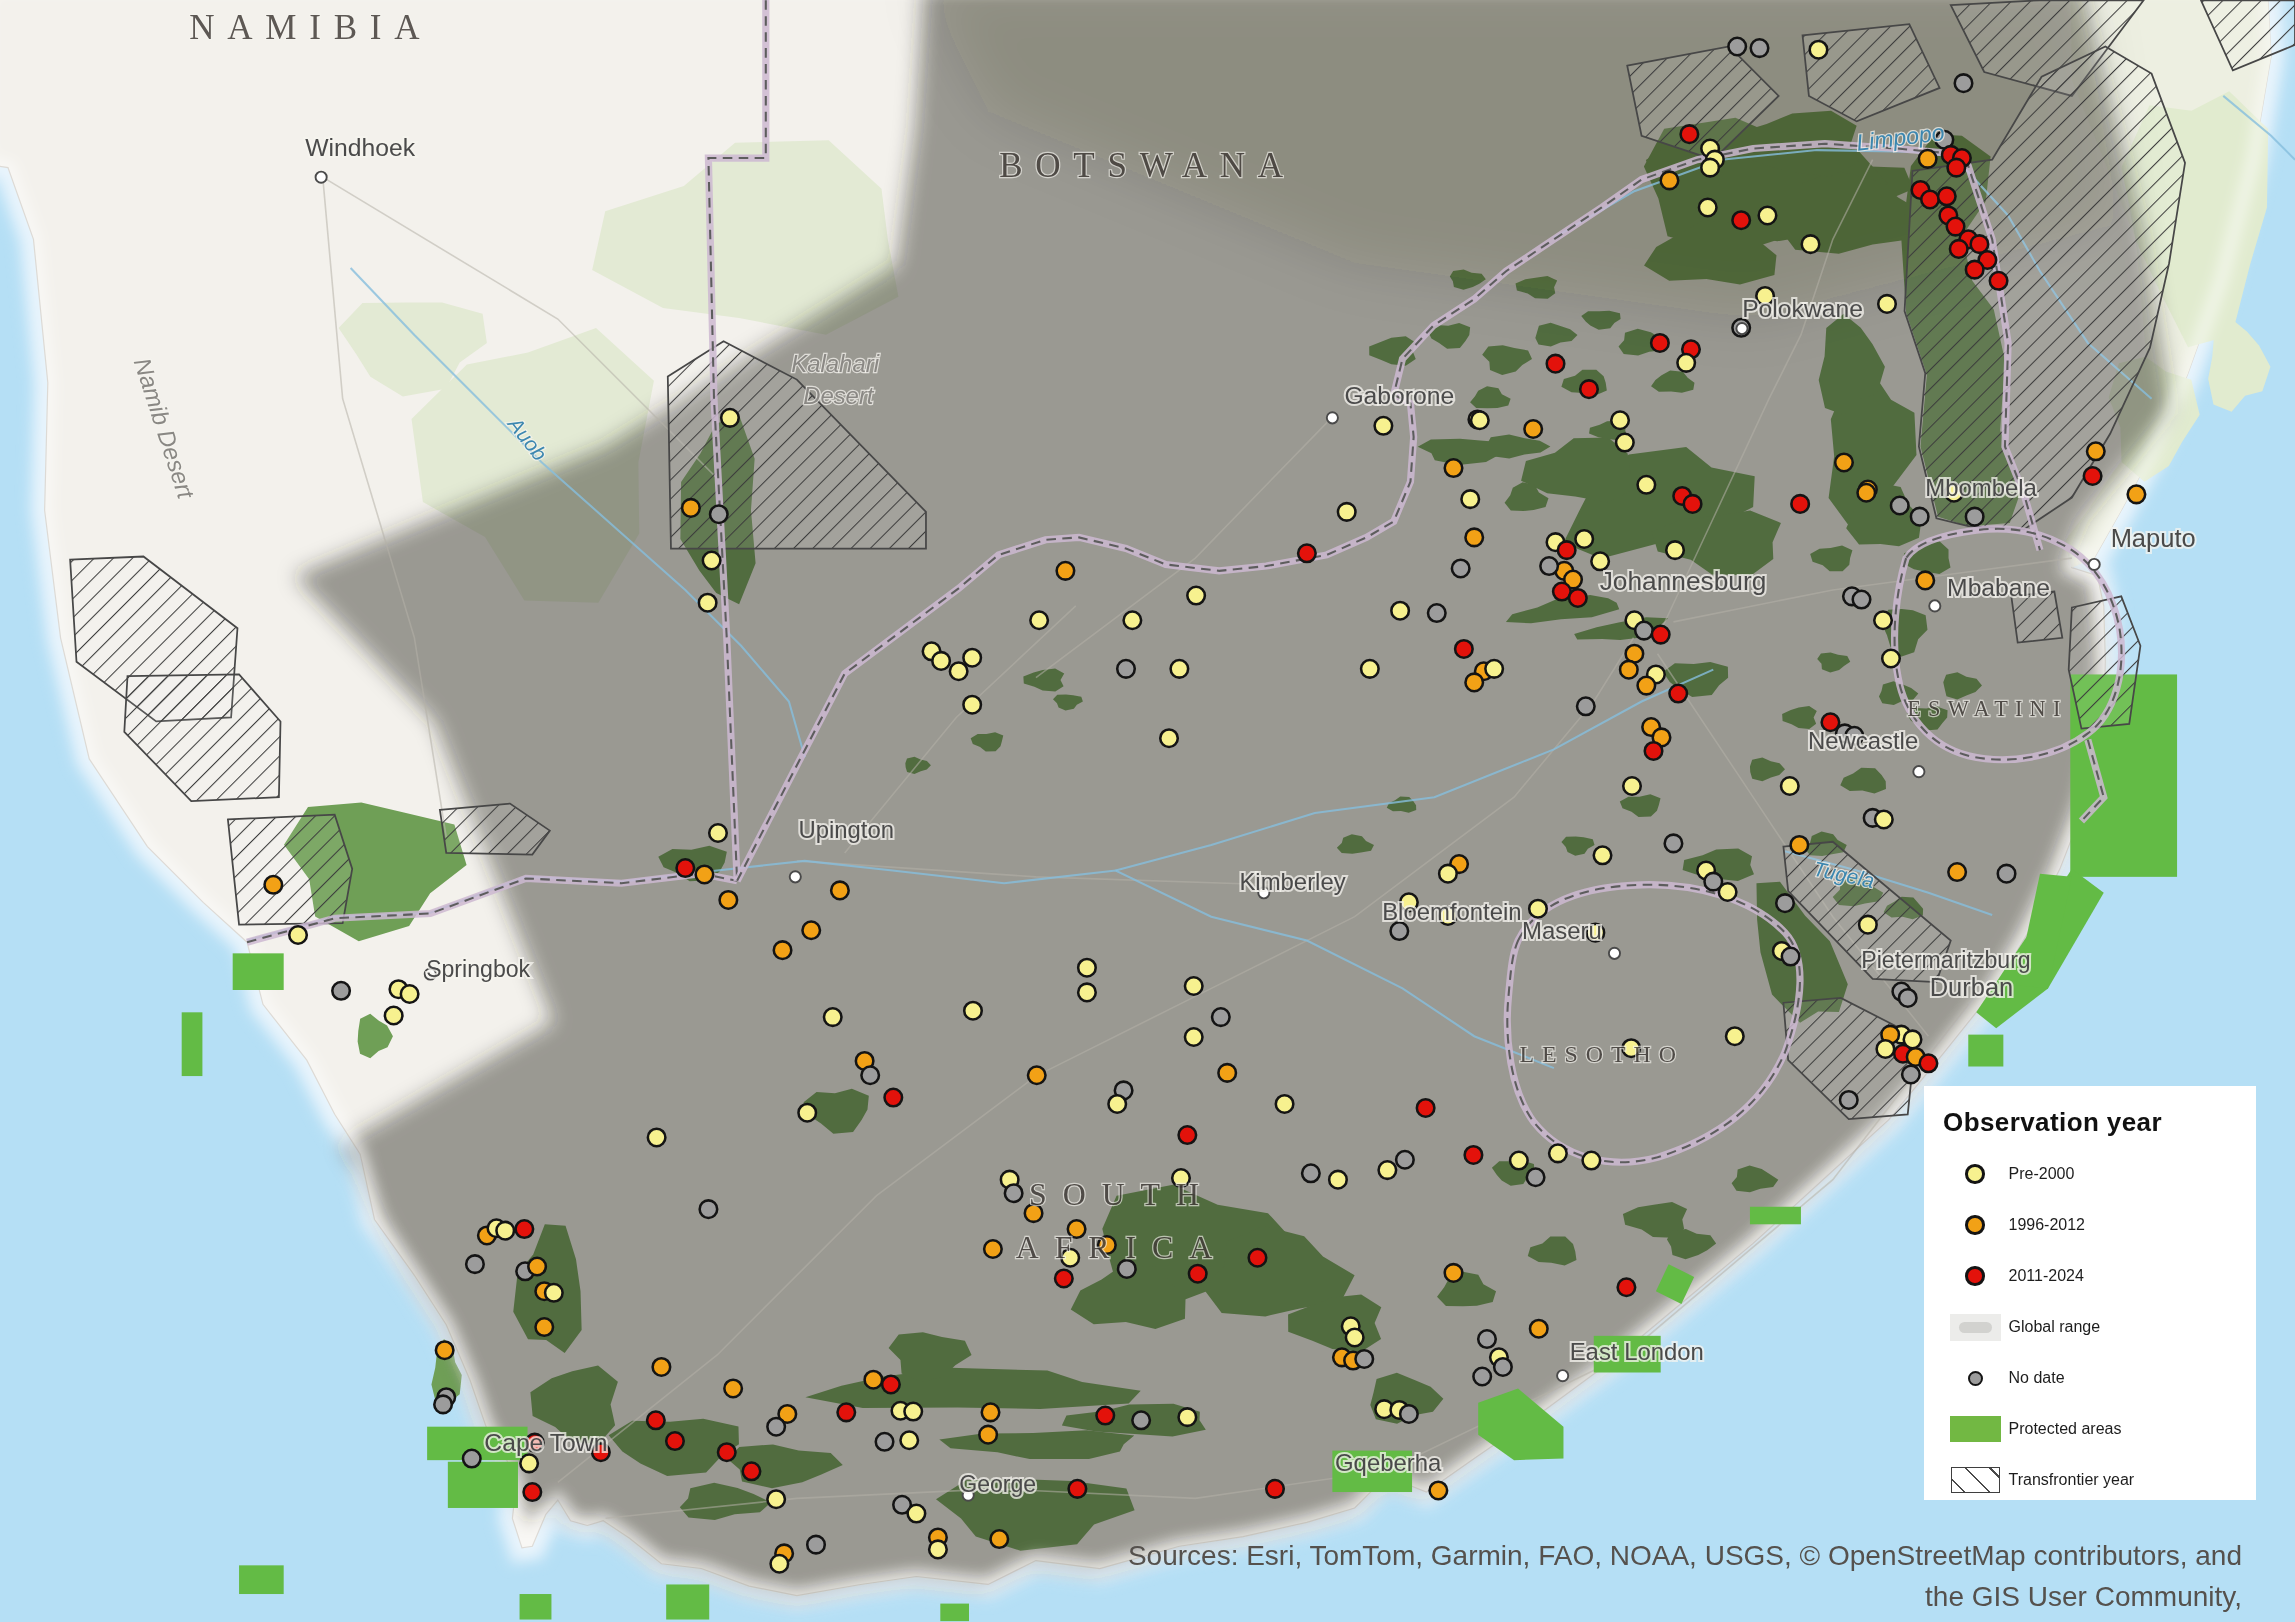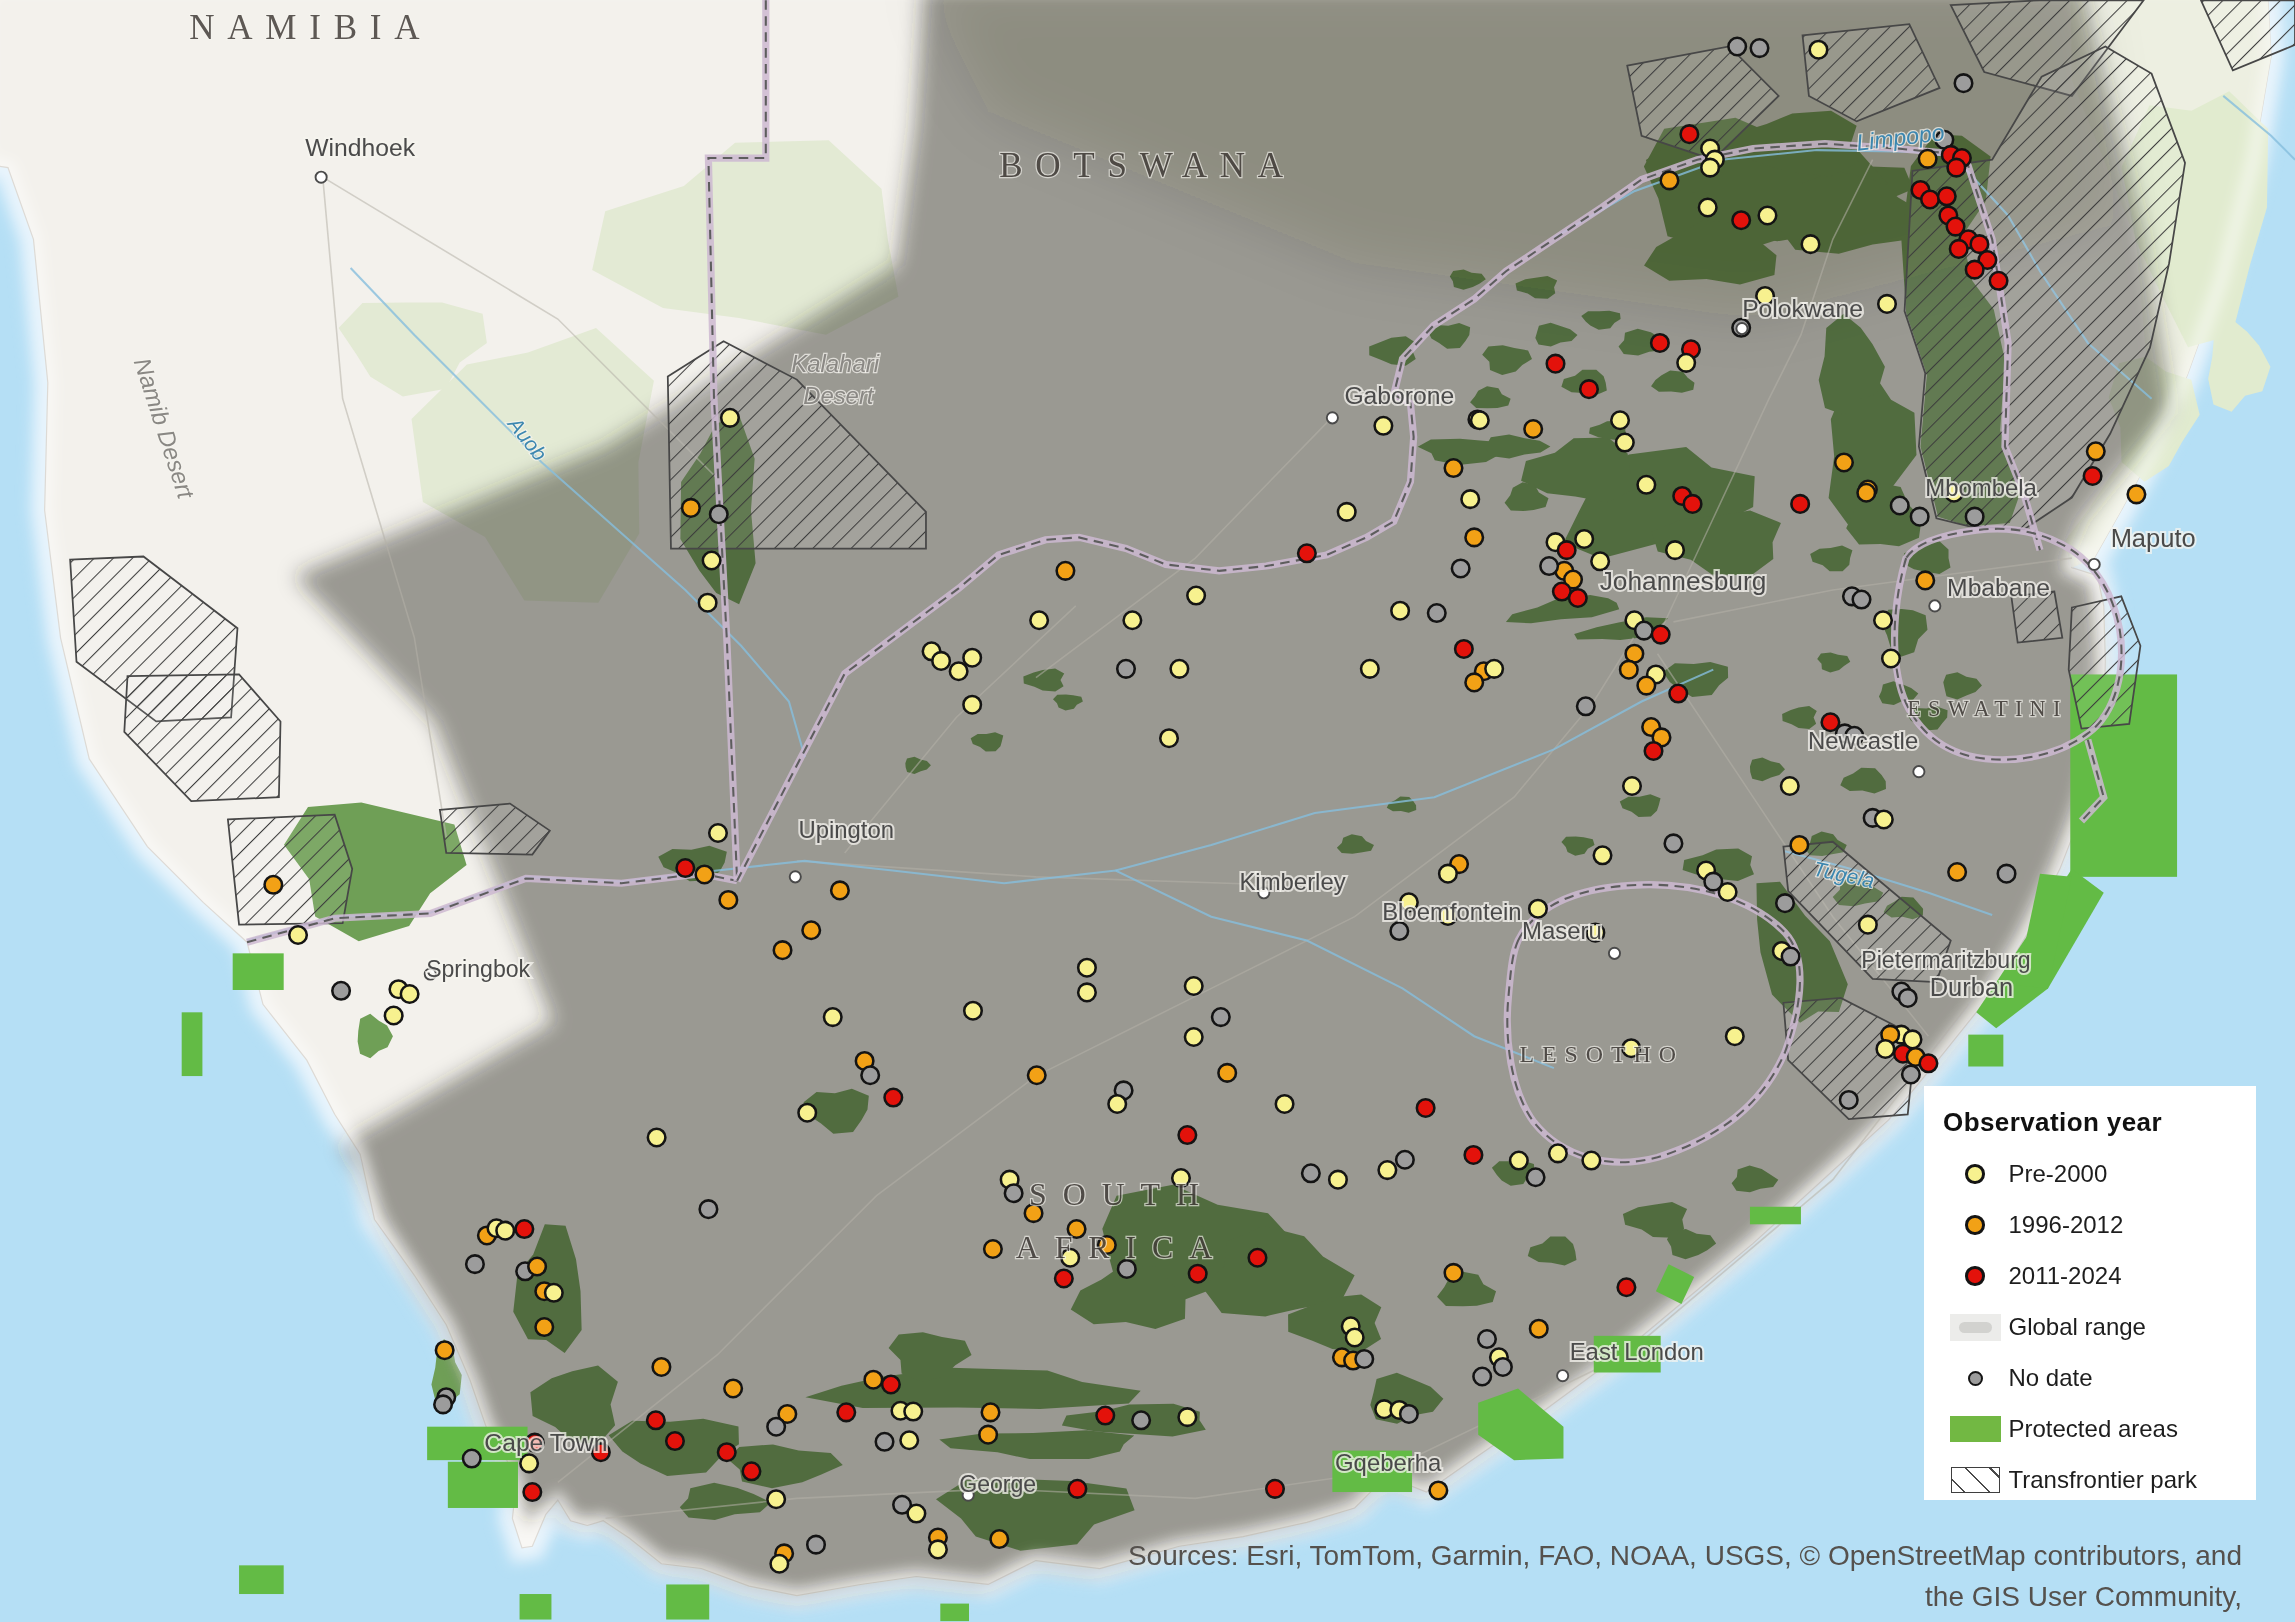--- a/index.html
+++ b/index.html
@@ -15,21 +15,21 @@
   }
   #legend .lg-title{font-size:26px;font-weight:bold;color:#111;letter-spacing:0.4px;margin:6.4px 0 11px 1.6px;}
   .lg-row{display:flex;align-items:center;height:51px;}
   .lg-swatch-wrap{width:67px;display:flex;justify-content:center;align-items:center;flex:0 0 67px;}
   .lg-dot{width:13.5px;height:13.5px;border-radius:50%;border:3.2px solid #141414;}
   .lg-range{width:51px;height:27px;background:#ececea;display:flex;align-items:center;justify-content:center;}
   .lg-range i{display:block;width:33px;height:11px;background:#d2d2cf;border-radius:5.6px;}
   .lg-protected{width:51px;height:26px;}
   .lg-hatch{width:49px;height:26px;box-sizing:border-box;border:1.6px solid #3f3f3f;
      background:repeating-linear-gradient(45deg,#ffffff 0 8px,#4a4a4a 8px 9.6px,#ffffff 9.6px 17.5px);}
-  .lg-label{font-size:24px;color:#1d1d1d;}
+  .lg-label{font-size:16px;color:#1d1d1d;}
   
   #sources{
     position:absolute;right:53px;top:1535px;width:1132px;text-align:right;
     font-size:28px;line-height:41px;color:#55514d;z-index:25;
   }
 </style>
 </head>
 <body>
 
 <svg id="map-svg" viewBox="0 0 2880 2036" aria-label="map">
@@ -575,21 +575,21 @@
   <div class="lg-row">
     <span class="lg-swatch-wrap">
         <span class="lg-protected" style="background:#72b843"></span>
       </span>
     <span class="lg-label">Protected areas</span>
   </div>
   <div class="lg-row">
     <span class="lg-swatch-wrap">
         <span class="lg-hatch"></span>
       </span>
-    <span class="lg-label">Transfrontier park</span>
+    <span class="lg-label">Transfrontier year</span>
   </div>
 </div>
 
 <div id="sources">
   <div>Sources: Esri, TomTom, Garmin, FAO, NOAA, USGS, © OpenStreetMap contributors, and the GIS User Community,</div>
   <div>Esri, NOAA</div>
 </div>
 
 
 </body></html>

